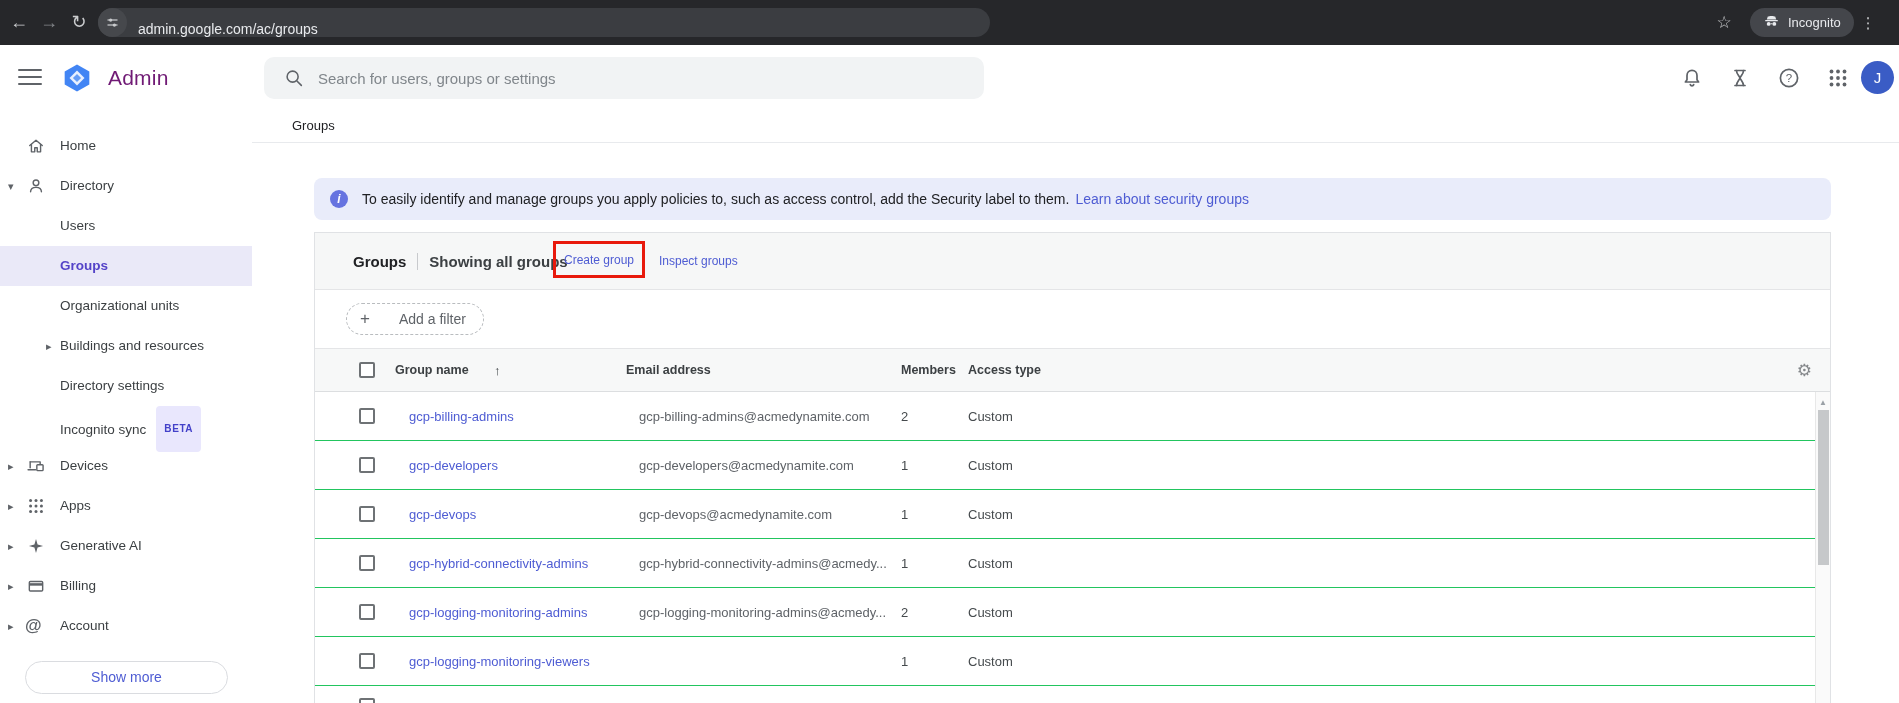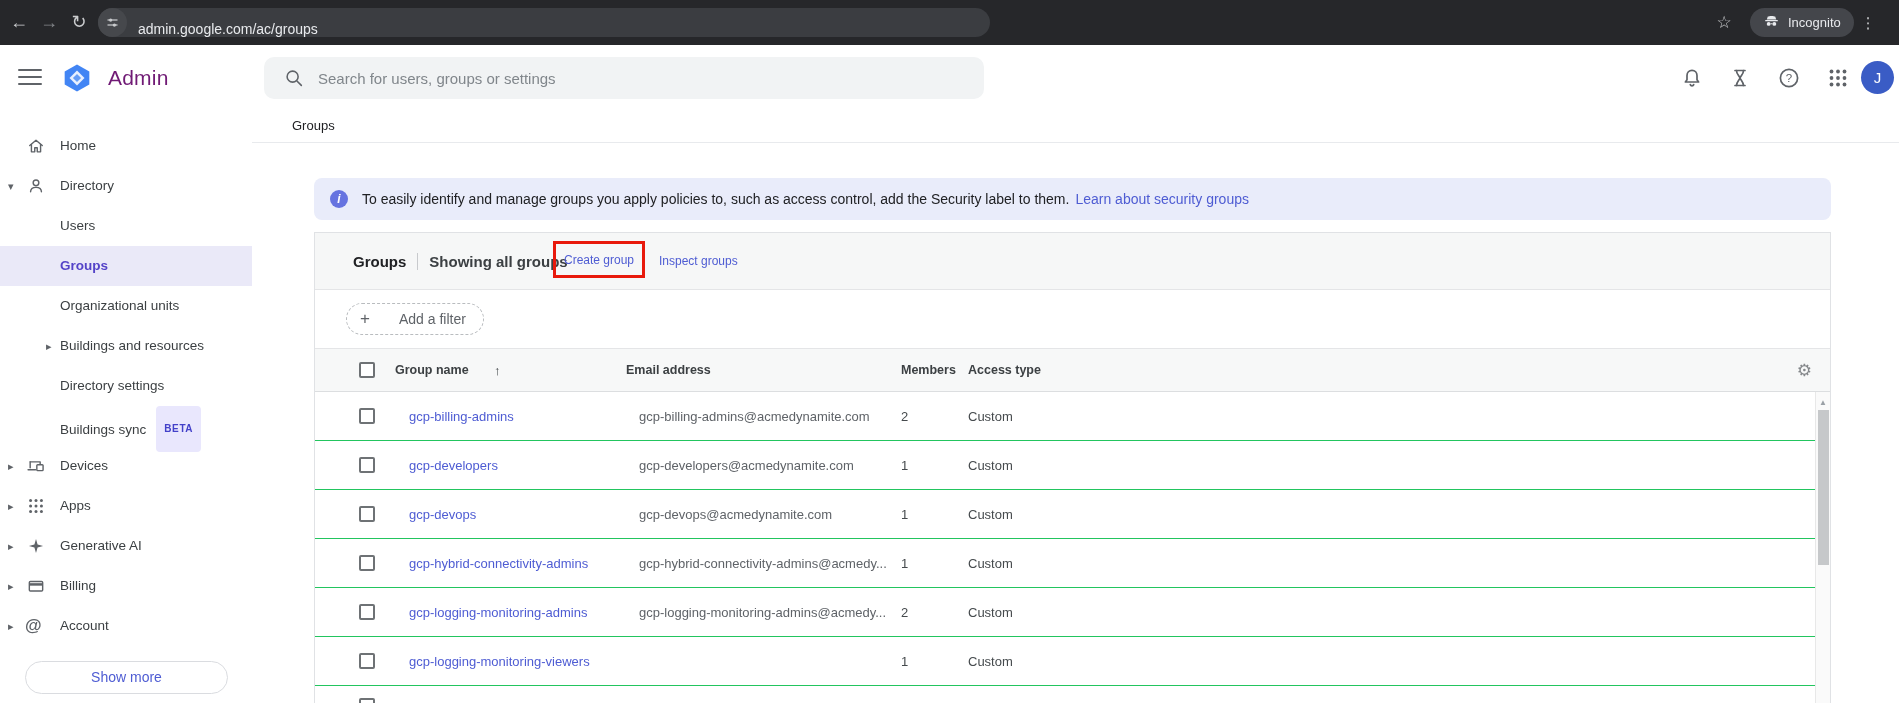--- a/index.html
+++ b/index.html
@@ -240,21 +240,21 @@
     <span class="slabel">Organizational units</span>
   </div>
   <div class="sitem">
     <span class="caret caret-inline">▸</span>
     <span class="slabel" style="left:60px">Buildings and resources</span>
   </div>
   <div class="sitem">
     <span class="slabel">Directory settings</span>
   </div>
   <div class="sitem">
-    <span class="slabel"><span>Buildings sync</span><span class="beta">BETA</span></span>
+    <span class="slabel"><span>Incognito sync</span><span class="beta">BETA</span></span>
   </div>
   <div class="sitem">
     <span class="caret">▸</span>
     <span class="sicon"><svg class="stroke" width="20" height="20" viewBox="0 0 24 24">
           <path d="M5 7h12v3"></path>
           <path d="M5 7v7"></path>
           <path d="M2.5 16.5h9"></path>
           <rect x="13" y="10.5" width="7.5" height="7" rx="1"></rect>
         </svg></span>
     <span class="slabel">Devices</span>

